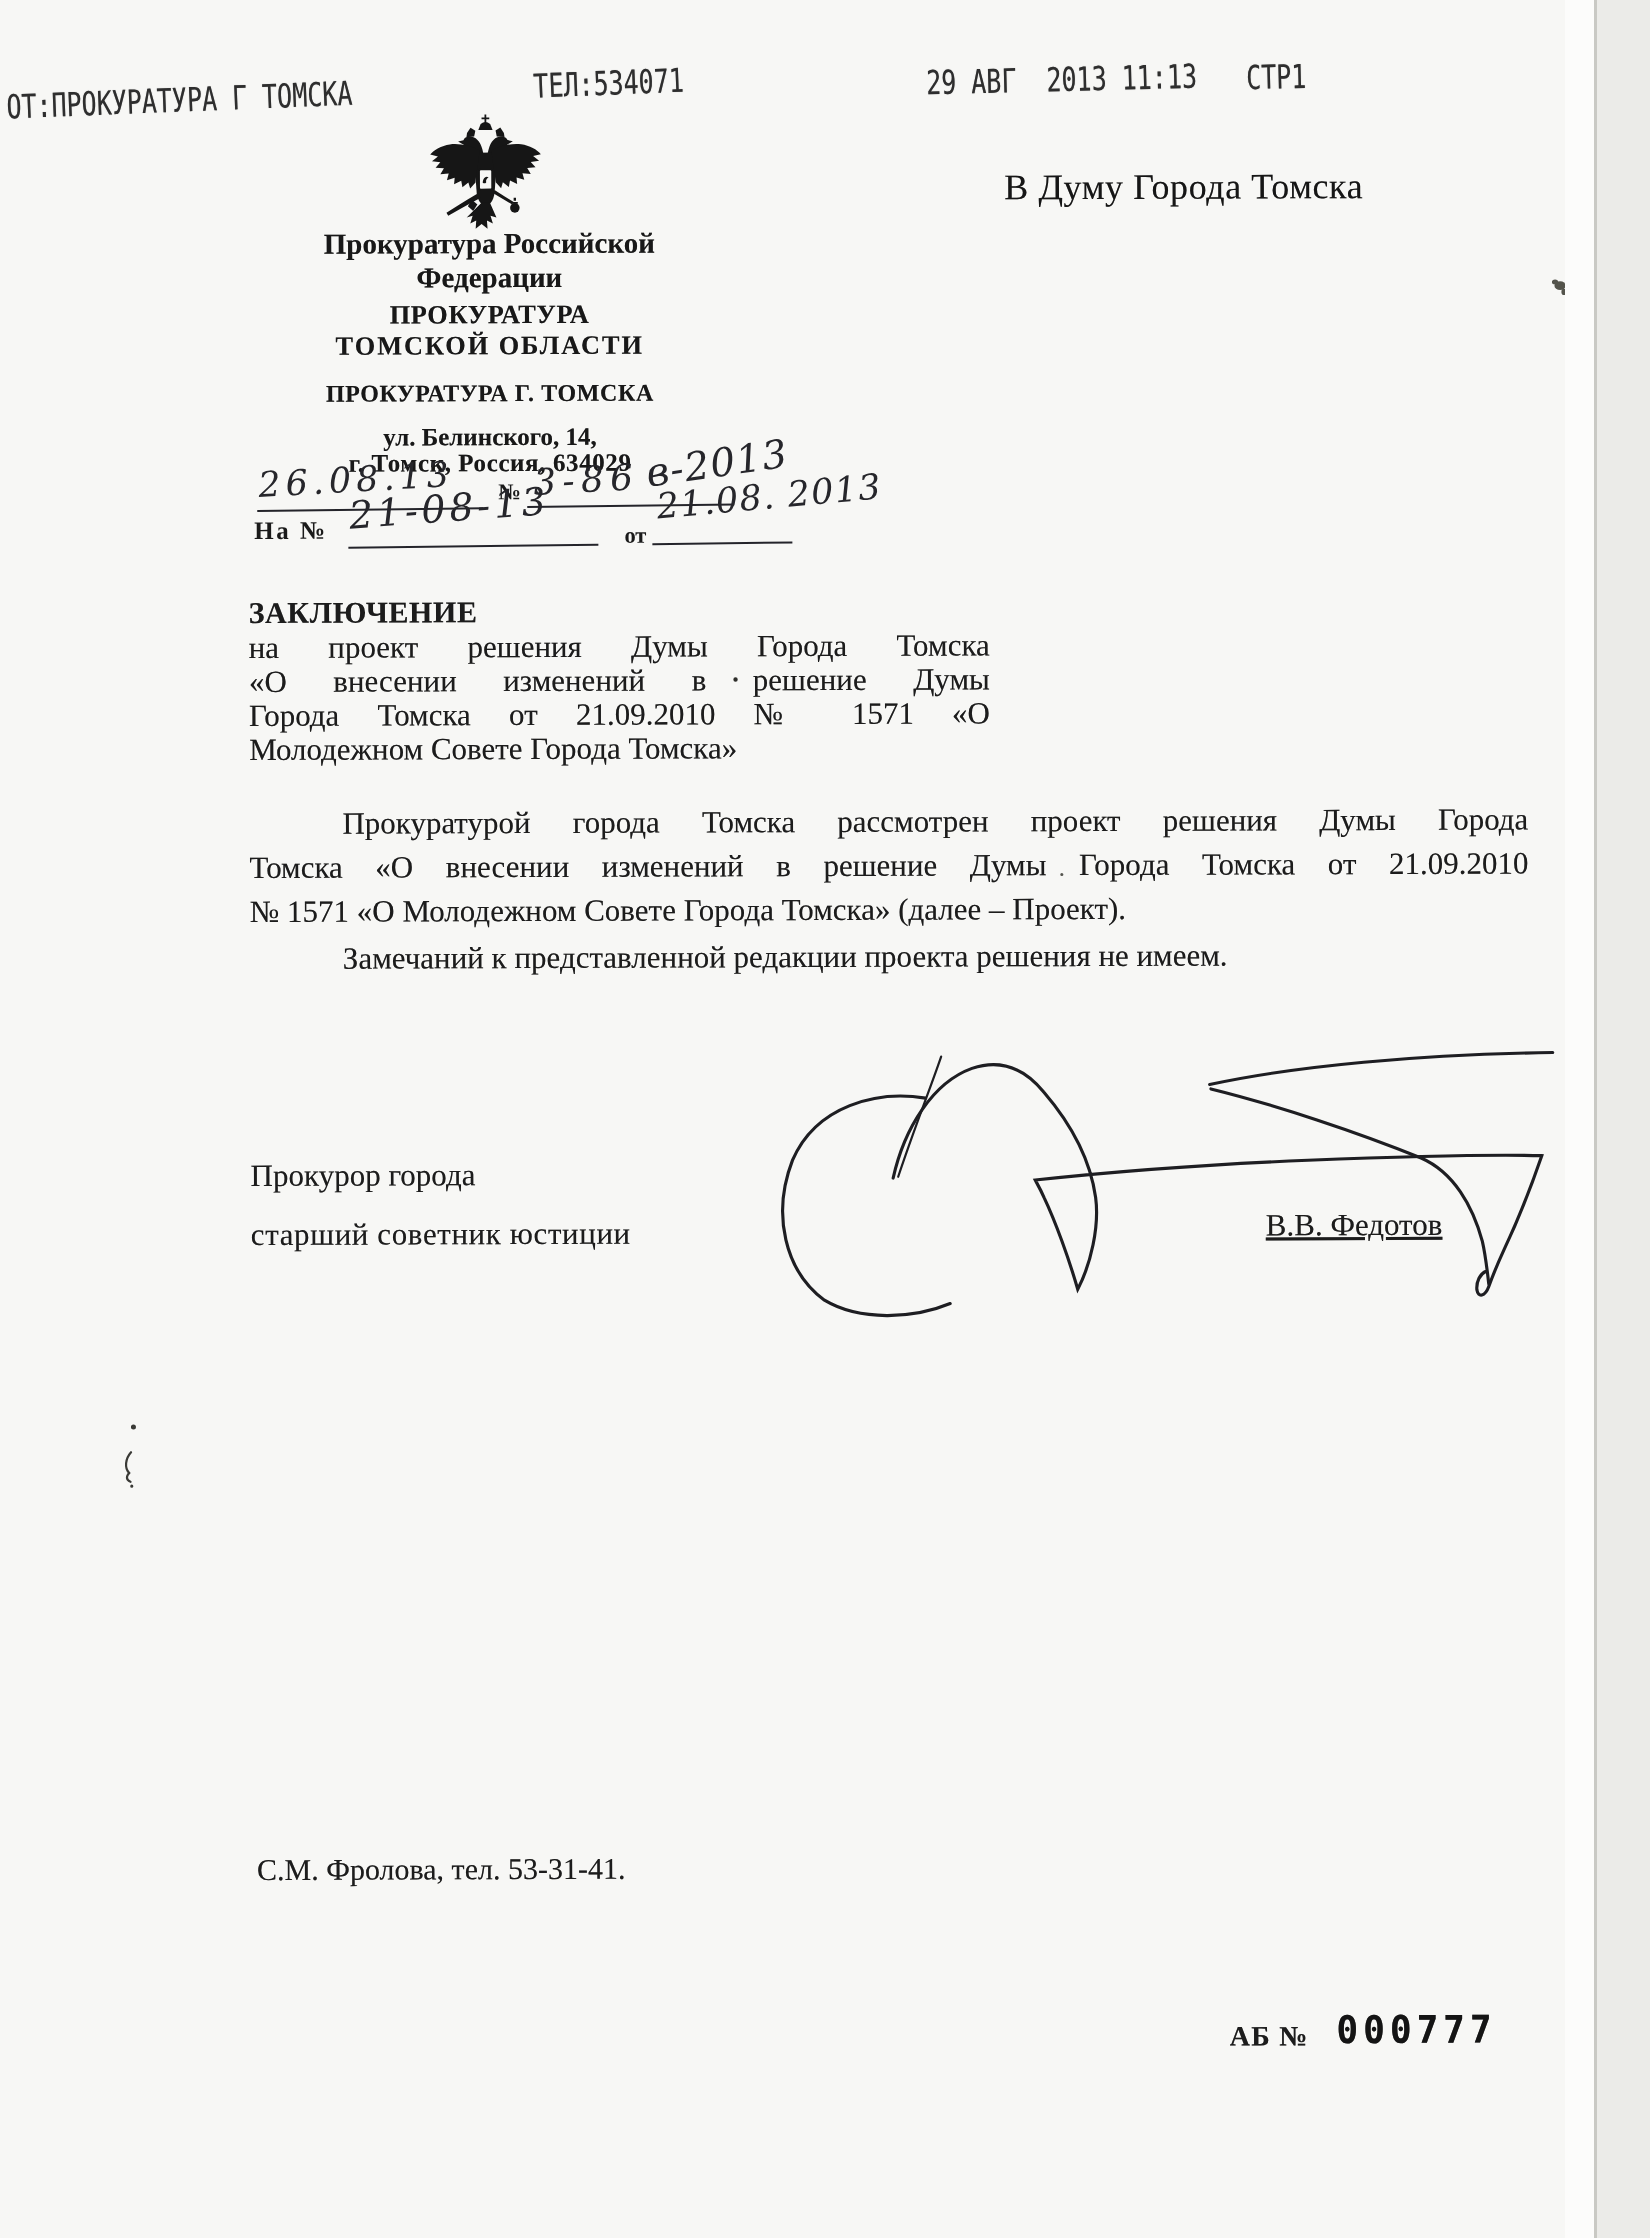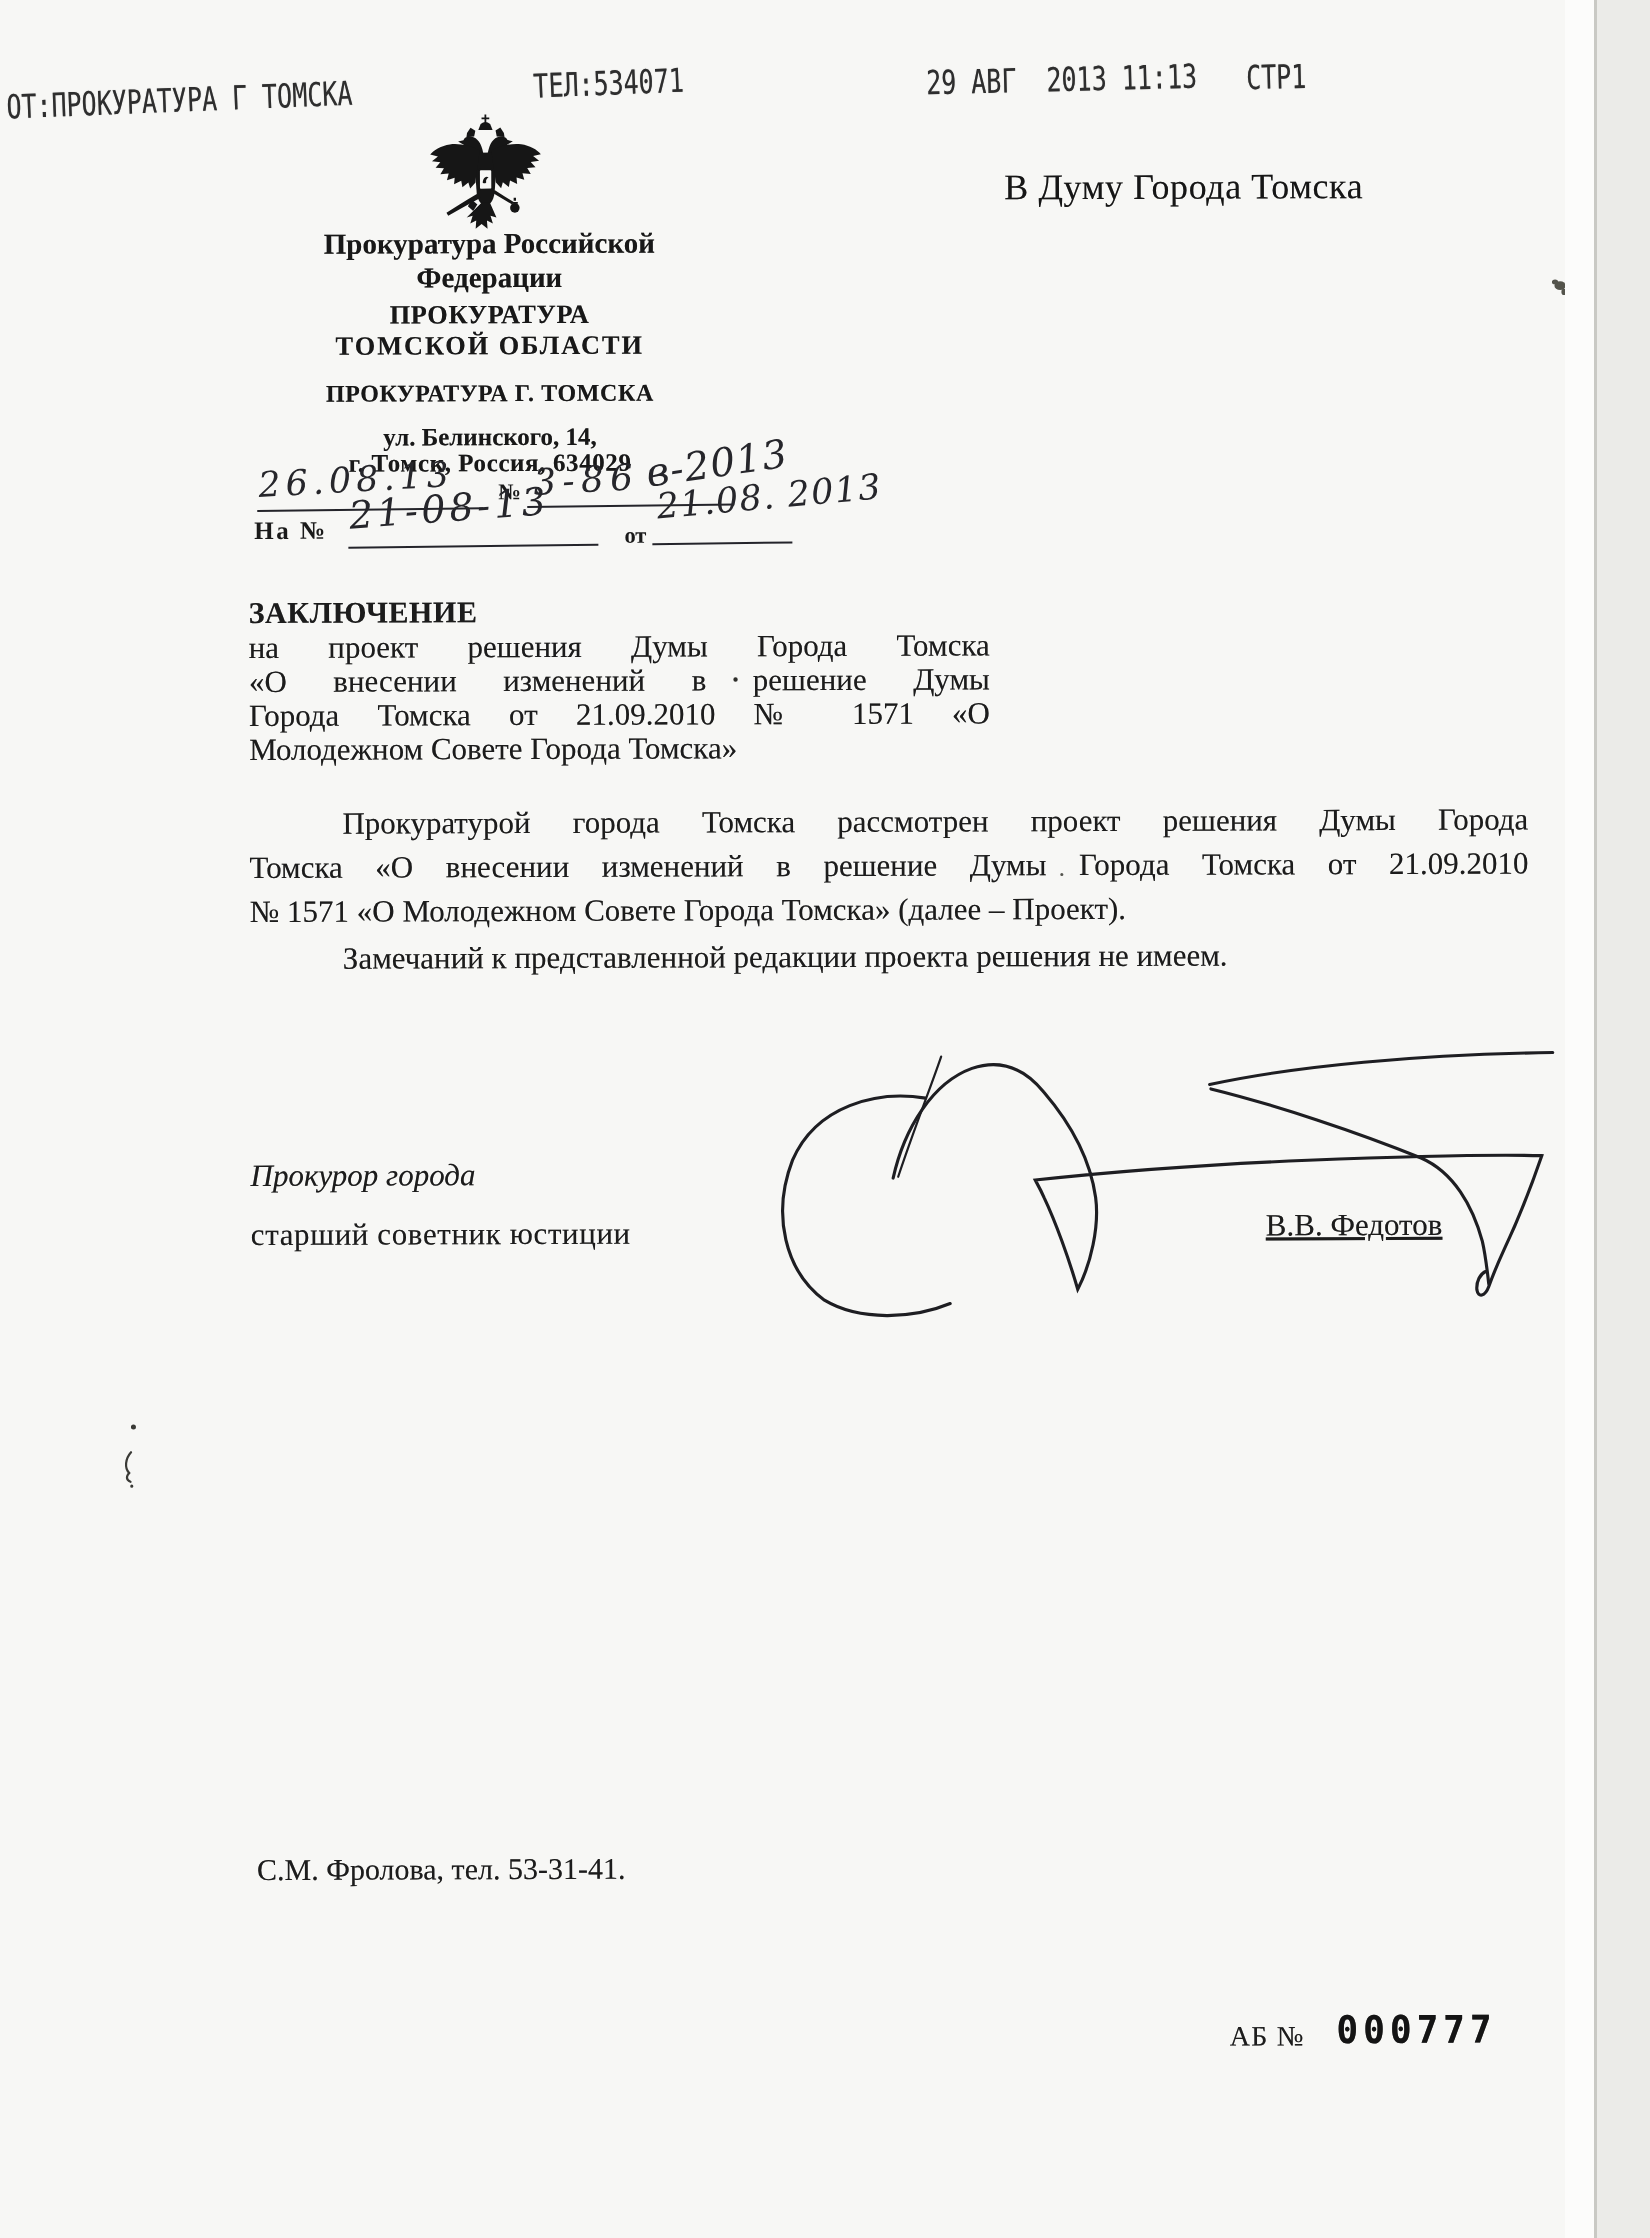--- a/index.html
+++ b/index.html
@@ -57,21 +57,21 @@
   .bodytxt{width:1279px;font-size:31px;}
   .bodytxt .ln{line-height:44px;text-align:justify;text-align-last:justify;}
   .bodytxt .ln.nat{text-align:left;text-align-last:left;}
   .ind{padding-left:93px;}
 
   .sig-label{font-size:31px;line-height:1.1;}
   .sig-label.ls{letter-spacing:0.6px;}
   .sig-name{font-size:31px;line-height:1.1;text-decoration:underline;}
 
   .footer-contact{font-size:30px;}
-  .form-series{font-size:28px;letter-spacing:1.3px;}
+  .form-series{font-size:28px;letter-spacing:1.3px;font-weight:bold;}
   .form-number{
     font-family:"DejaVu Sans Mono",monospace;font-weight:bold;
     font-size:36px;letter-spacing:5px;line-height:1;
     transform:scaleY(1.06);transform-origin:left top;color:#141414;
     text-shadow:0 0 0.6px rgba(0,0,0,.6);
   }
   svg{display:block;}
   .overlay{position:absolute;left:0;top:0;pointer-events:none;}
 </style>
 </head>
@@ -146,21 +146,21 @@
       </div>
     </div>
 
     <div class="abs bodytxt ink" style="left:250px;top:800px;">
       <div class="ln ind">Прокуратурой города Томска рассмотрен проект решения Думы Города</div>
       <div class="ln">Томска «О внесении изменений в решение Думы Города Томска от 21.09.2010</div>
       <div class="ln nat">№ 1571 «О Молодежном Совете Города Томска» (далее – Проект).</div>
       <div class="ln nat ind" style="margin-top:2.5px;">Замечаний к представленной редакции проекта решения не имеем.</div>
     </div>
 
-    <div class="abs sig-label ink" style="left:250px;top:1157px;font-style:italic;">Прокурор города</div>
+    <div class="abs sig-label ink" style="left:250px;top:1157px;">Прокурор города</div>
     <div class="abs sig-label ls ink" style="left:250px;top:1216px;">старший советник юстиции</div>
     <div class="abs sig-name ink" style="left:1265px;top:1210px;">В.В. Федотов</div>
 
     <svg class="overlay" width="1650" height="2239" viewBox="0 0 2625 3561">
       <g fill="none" stroke="#1e1e22" stroke-width="5" stroke-linecap="round">
 
         <path d="M 1472,1747 C 1395,1734 1298,1758 1260,1845 C 1226,1932 1248,2022 1310,2068 C 1366,2102 1452,2098 1510,2074"></path>
 
         <path d="M 1497,1681 C 1482,1725 1452,1800 1428,1872" stroke-width="3.5"></path>
 

